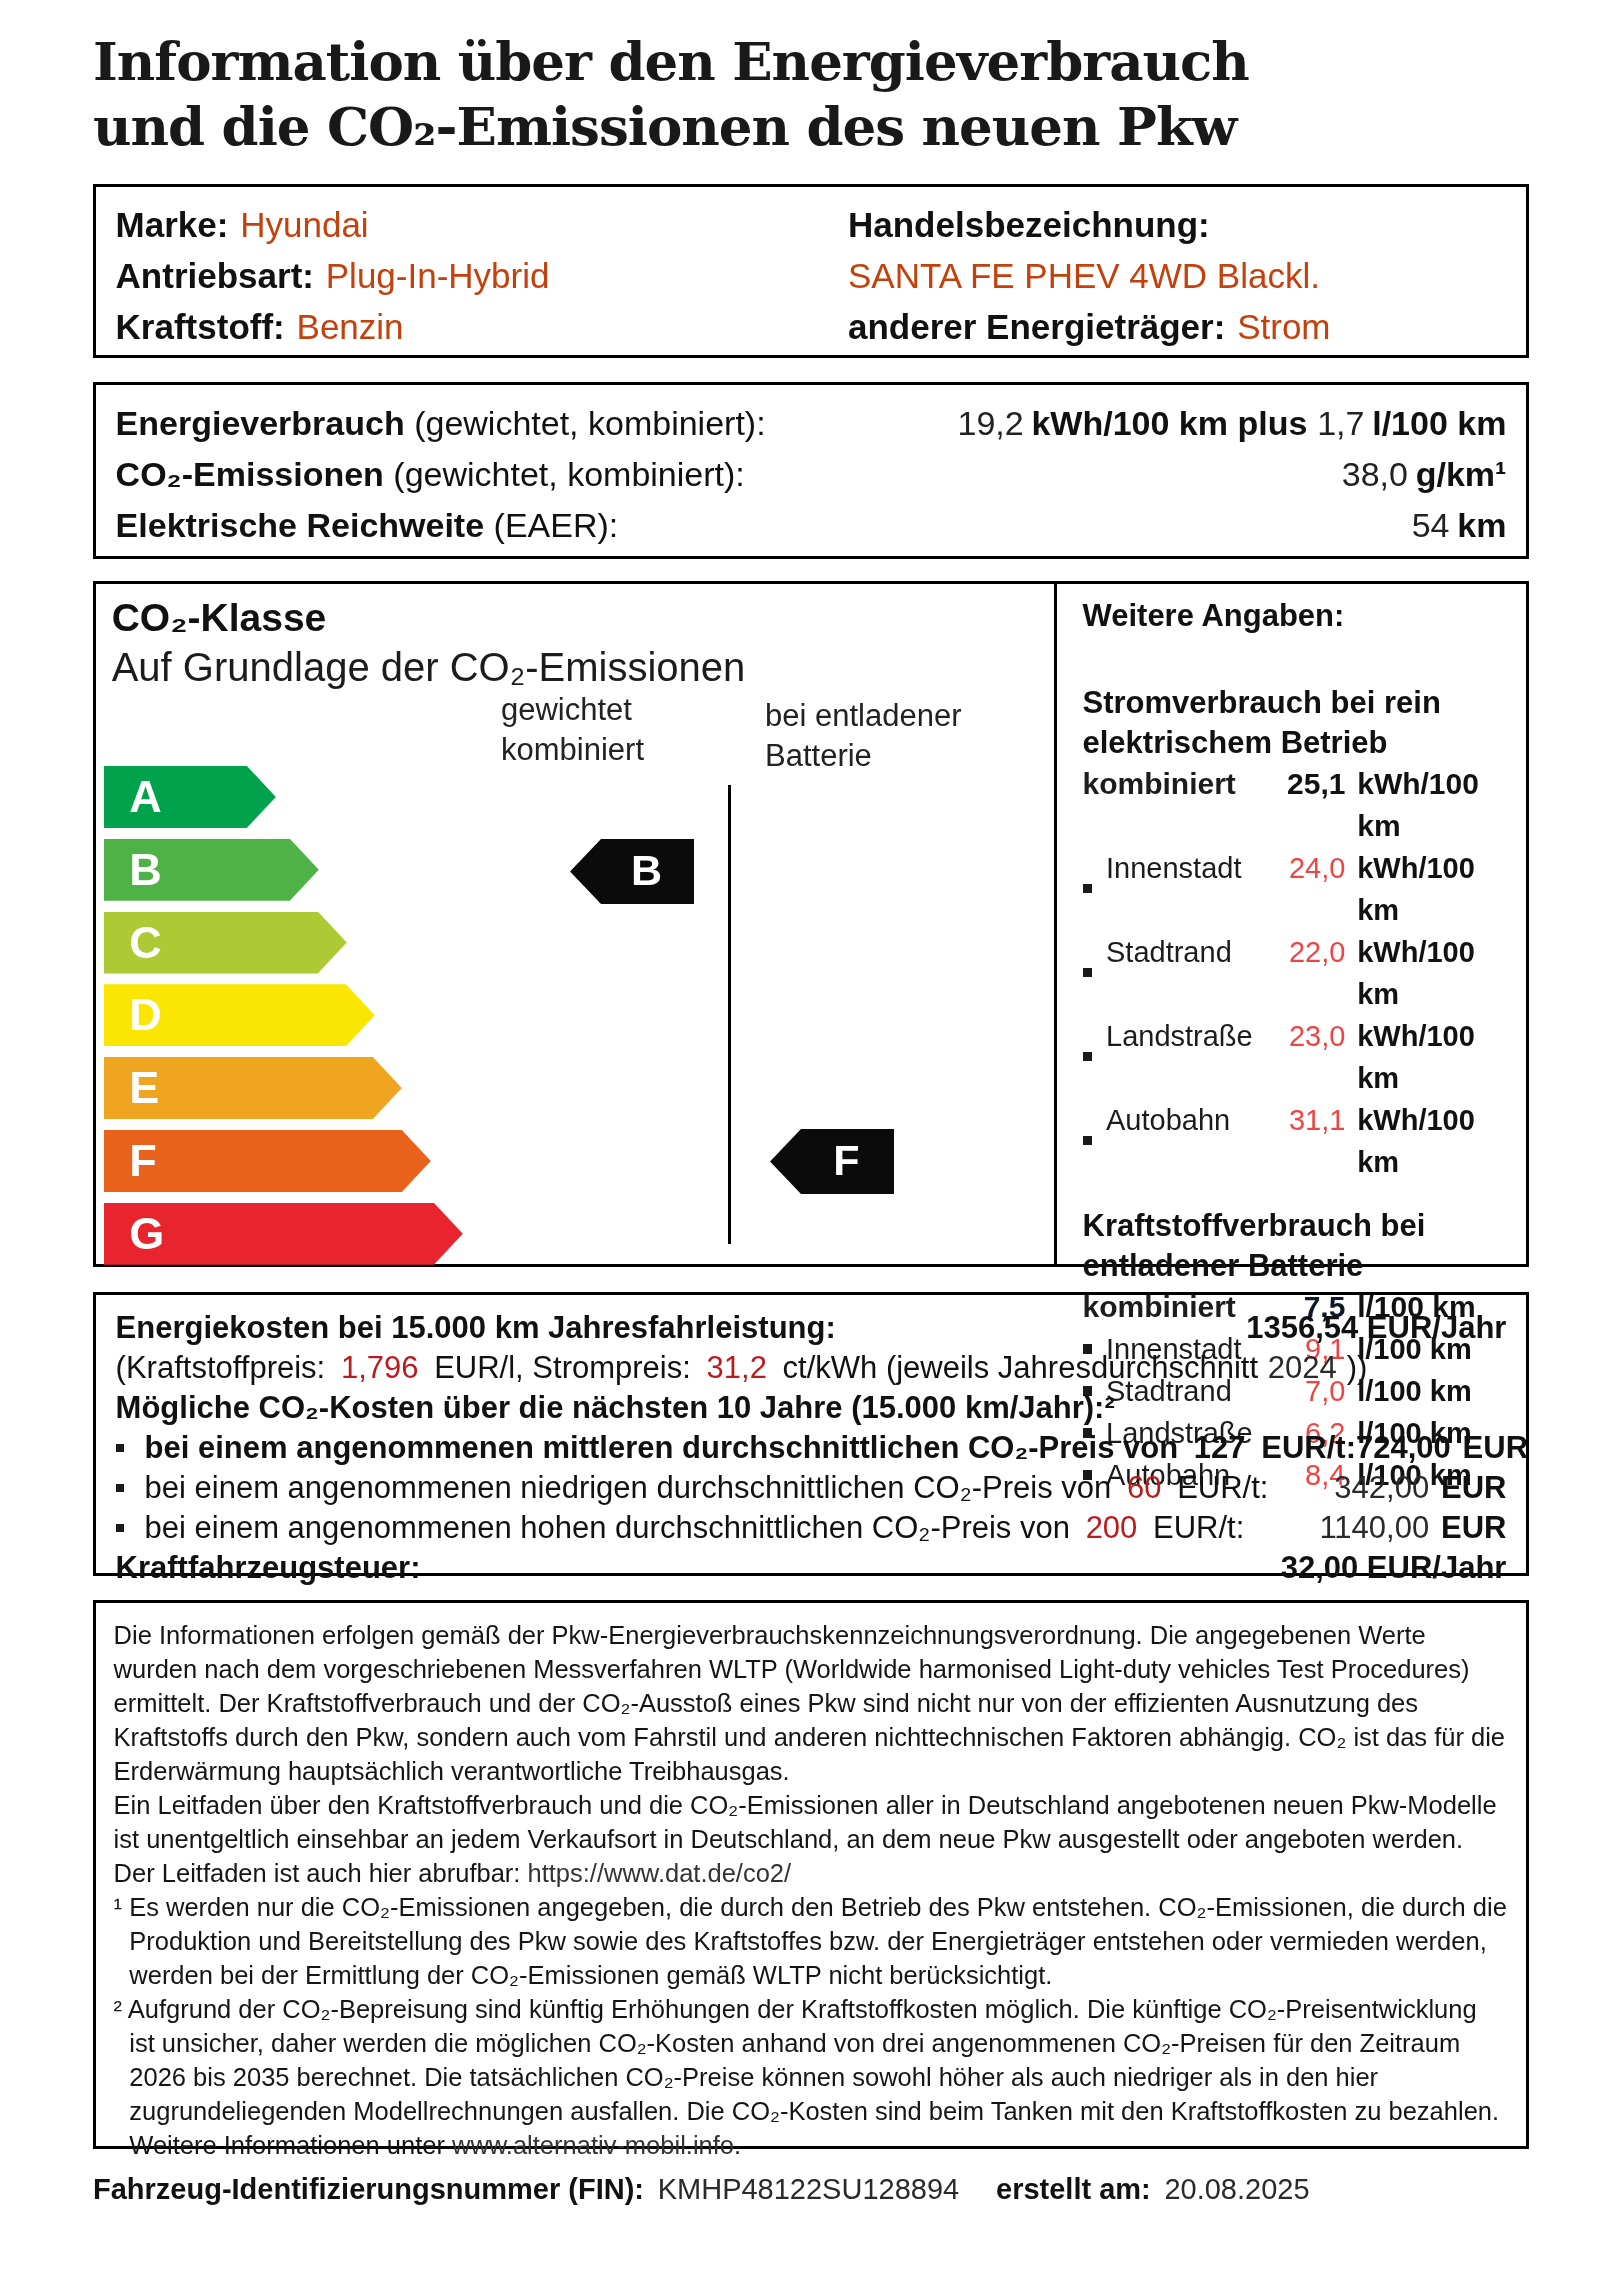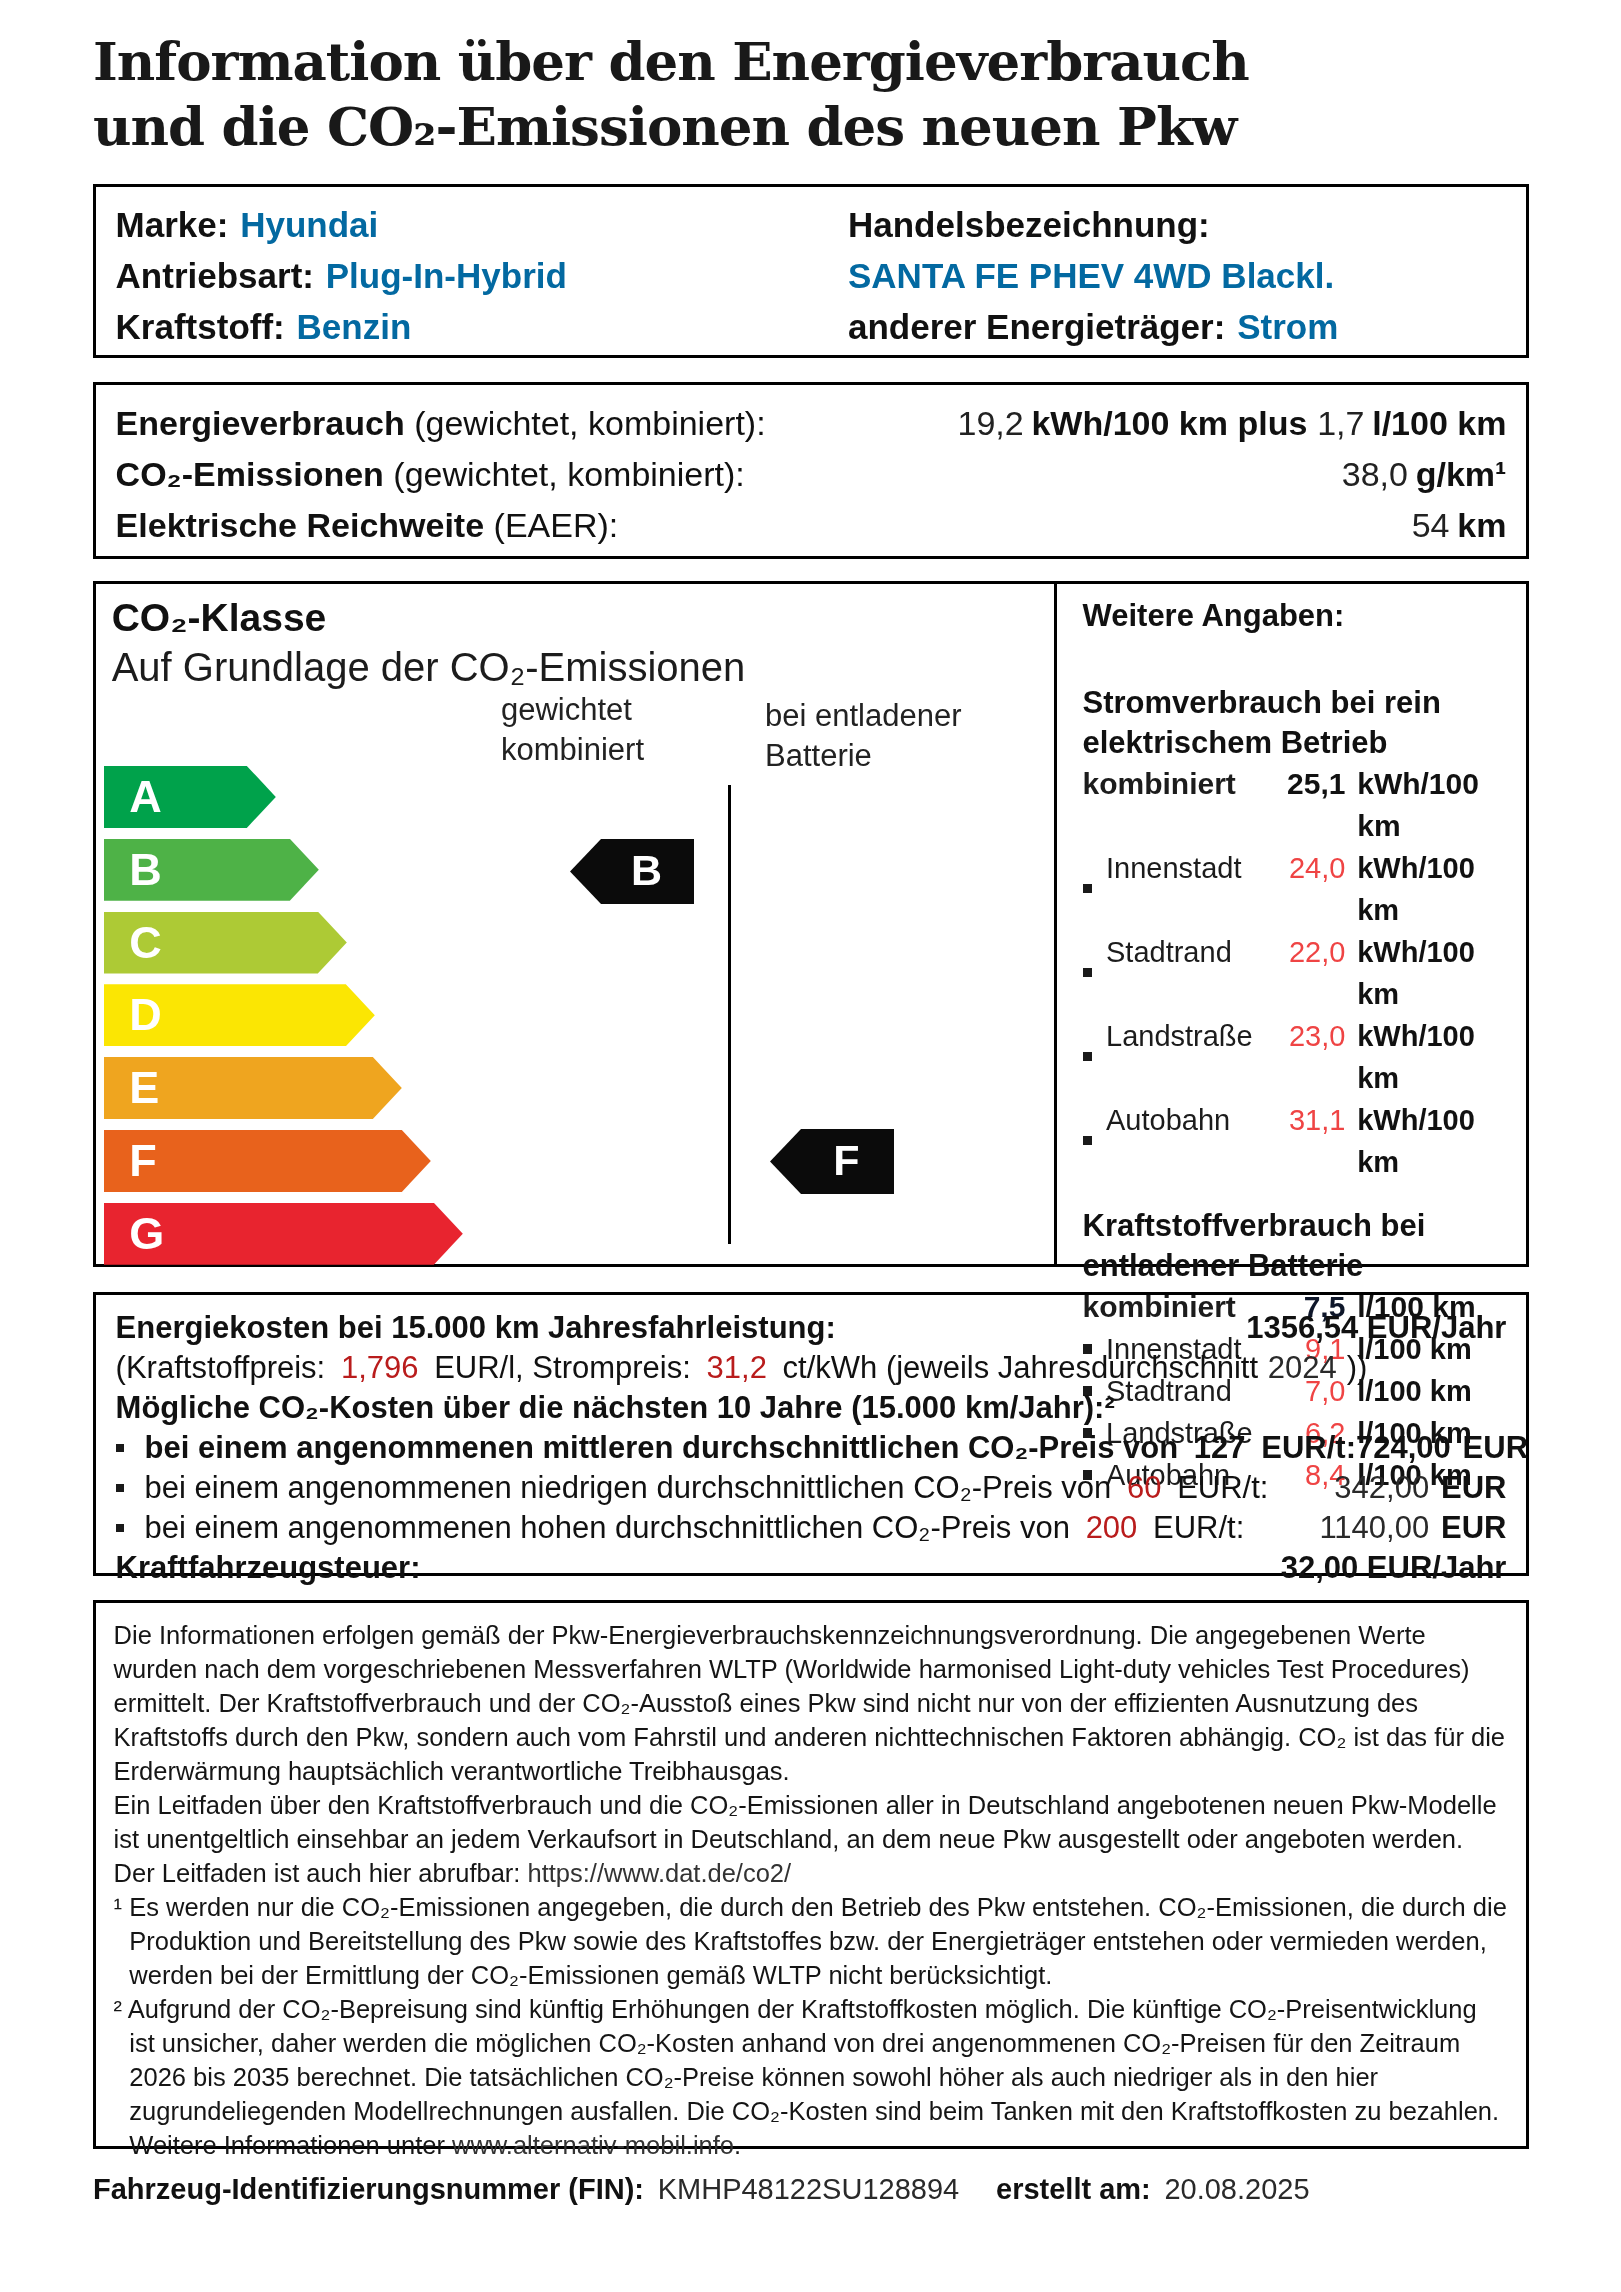--- a/index.html
+++ b/index.html
@@ -18,21 +18,21 @@
     letter-spacing:-1px;
   }
 
   
   .box { border:3.9px solid #000; background:#fff; }
 
   
   .box-vehicle { margin-top:25.5px; height:174px; position:relative; padding:11.8px 19.6px; }
   .kv-row { font-size:35px; line-height:51px; white-space:nowrap; }
   .kv-row b { font-weight:bold; }
-  .kv-row .val { font-weight:bold; color:#0369a1; margin-left:11.8px; }
+  .kv-row .val { font-weight:normal; color:#c2410c; margin-left:11.8px; }
   .vehicle-right { position:absolute; left:752px; top:11.8px; }
 
   
   .box-consumption { margin-top:24.5px; height:177px; padding:12.7px 19.6px; }
   .c-row { display:flex; justify-content:space-between; align-items:baseline;
            font-size:34px; line-height:51px; }
   .c-row .lbl b { font-weight:bold; }
   .c-right { white-space:nowrap; }
   .c-right .num { font-weight:normal; color:#222; margin-right:7.8px; }
   .c-right .num2 { font-weight:normal; color:#222; margin:0 7.8px 0 9.8px; }

